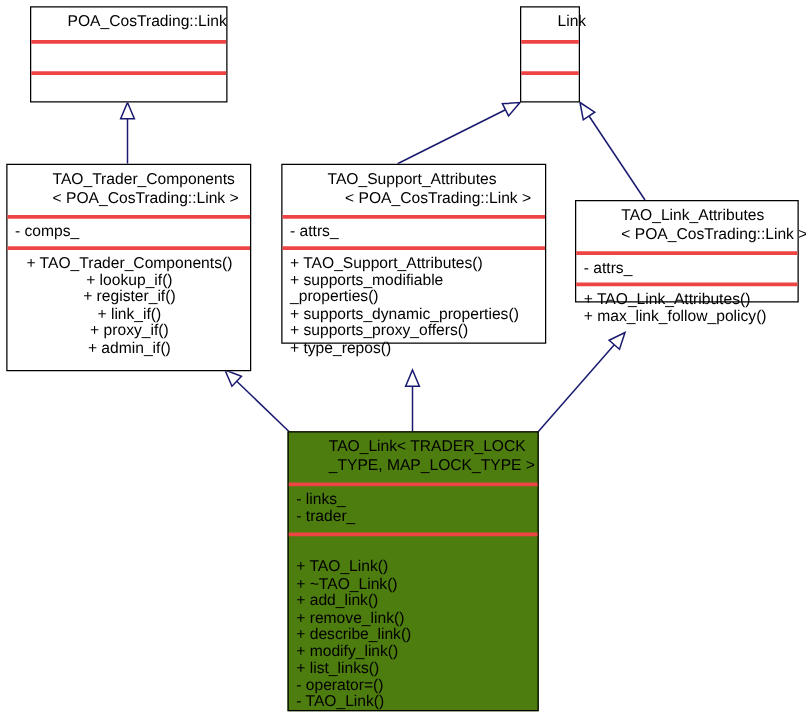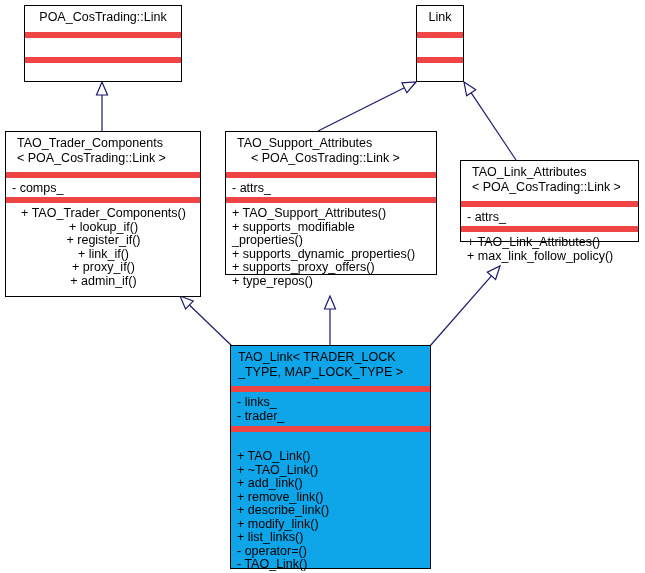--- a/index.html
+++ b/index.html
@@ -1,22 +1,22 @@
 <!DOCTYPE html>
 <html><head>
 <meta charset="utf-8">
 <style>
   html, body { margin:0; padding:0; background:#ffffff; }
   body { width:645px; height:573px; position:relative; overflow:hidden;
          font-family:"Liberation Sans", sans-serif; font-size:12.5px; color:#000; }
   svg.edges { position:absolute; left:0; top:0; width:645px; height:573px; }
   .cls { position:absolute; border:1px solid #000; background:#fff; box-sizing:border-box; }
-  .cls.focus { background:#0ea5e9; }
-  .sec { border-top:6px solid #ef4444; box-sizing:border-box; padding:2px 5px 2px 6px; line-height:13.5px; }
-  .sec:first-child { border-top:none; }
+  .cls.focus { background:#4d7c0f; }
+  .sec { border-top:3px solid #ef4444; box-sizing:border-box; padding:2px 5px 2px 6px; line-height:13.5px; }
+  .sec:first-child { border-top:none;margin-left:25px; }
   .title { text-align:center; padding:4px 4px 3px 4px; line-height:14.5px; }
   .row { white-space:pre; display:block; }
 </style>
 </head>
 <body>
 
 <svg class="edges" xmlns="http://www.w3.org/2000/svg">
   <g id="edge-layer" stroke="#191970" fill="#ffffff" stroke-width="1.2">
       <line x1="102" y1="131" x2="102" y2="95" stroke="#191970"></line>
       <polygon points="102,82 107.5,95 96.5,95" stroke="#191970" fill="#ffffff"></polygon>

